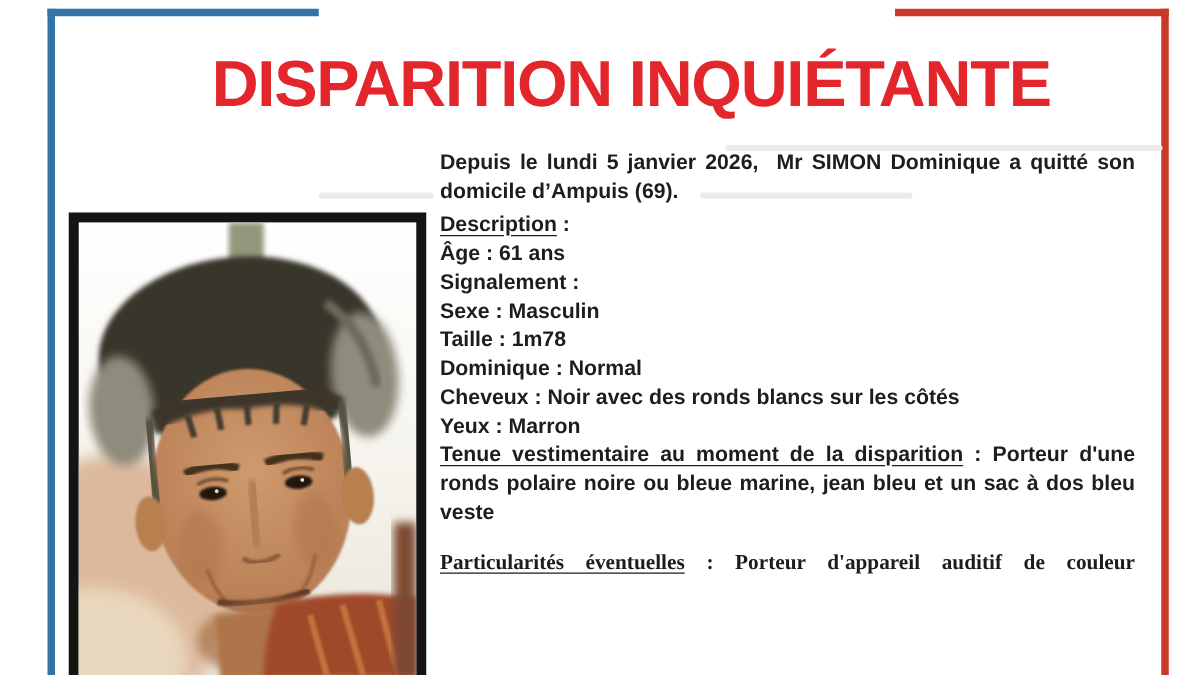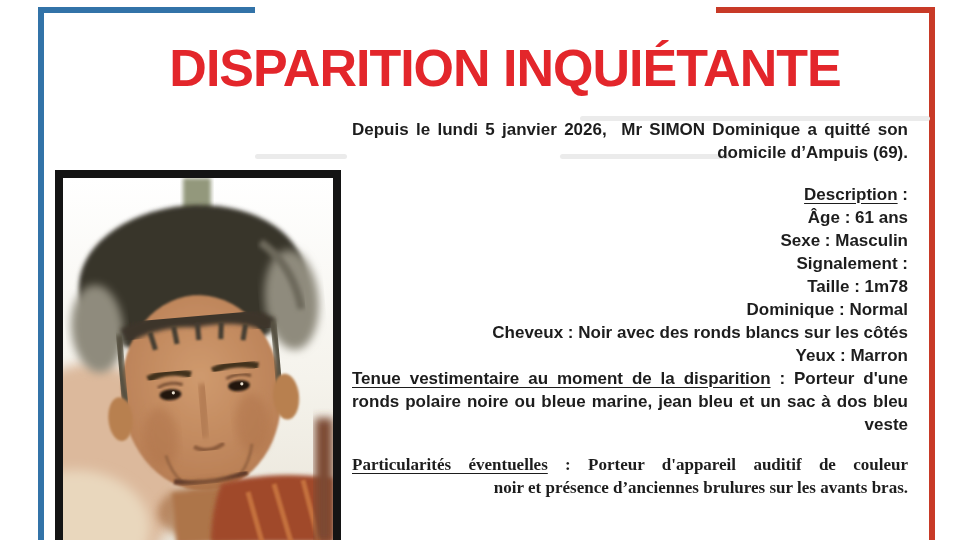--- a/index.html
+++ b/index.html
@@ -34,23 +34,23 @@
   }
   .photo svg { display: block; width: 100%; height: 100%; }
 
   
   .col {
     position: absolute; left: 352px; top: 118px; width: 556px;
     color: #1d1d1d; font-size: 17px; font-weight: bold; line-height: 23px;
     overflow: hidden;
   }
   .jline { text-align: justify; text-align-last: justify; white-space: normal; }
-  .pline { text-align: right; }
+  .pline { text-align: left; }
   .u { text-decoration: underline; text-underline-offset: 3px; }
-  .desc-block { margin-top: 19px; }
+  .desc-block { margin-top: 4px; }
   .tenue-block { }
   .part-block { margin-top: 17px; font-family: Liberation Serif, serif; }
 </style>
 </head>
 <body>
 
 <div class="line blue-h"></div>
 <div class="line blue-v"></div>
 <div class="line red-h"></div>
 <div class="line red-v"></div>
@@ -147,32 +147,31 @@
 <div class="col">
 
   <div>
     <div class="jline">Depuis le lundi 5 janvier 2026, &nbsp;Mr SIMON Dominique a quitté son</div>
     <div class="pline">domicile d’Ampuis (69).</div>
   </div>
 
   <div class="desc-block">
     <div class="pline"><span class="u">Description</span><span> :</span></div>
     <div class="pline">Âge : 61 ans</div>
+    <div class="pline">Signalement :</div>
     <div class="pline">Sexe : Masculin</div>
-    <div class="pline">Signalement :</div>
     <div class="pline">Taille : 1m78</div>
     <div class="pline">Dominique : Normal</div>
     <div class="pline">Cheveux : Noir avec des ronds blancs sur les côtés</div>
     <div class="pline">Yeux : Marron</div>
   </div>
 
   <div class="tenue-block">
     <div class="jline"><span class="u">Tenue vestimentaire au moment de la disparition</span><span> : Porteur d'une</span></div>
     <div class="jline">ronds polaire noire ou bleue marine, jean bleu et un sac à dos bleu</div>
     <div class="pline">veste</div>
   </div>
 
   <div class="part-block">
     <div class="jline"><span class="u">Particularités éventuelles</span><span> : Porteur d'appareil auditif de couleur</span></div>
-    <div class="pline">noir et présence d’anciennes brulures sur les avants bras.</div>
   </div>
 
 </div>
 
 </body></html>

